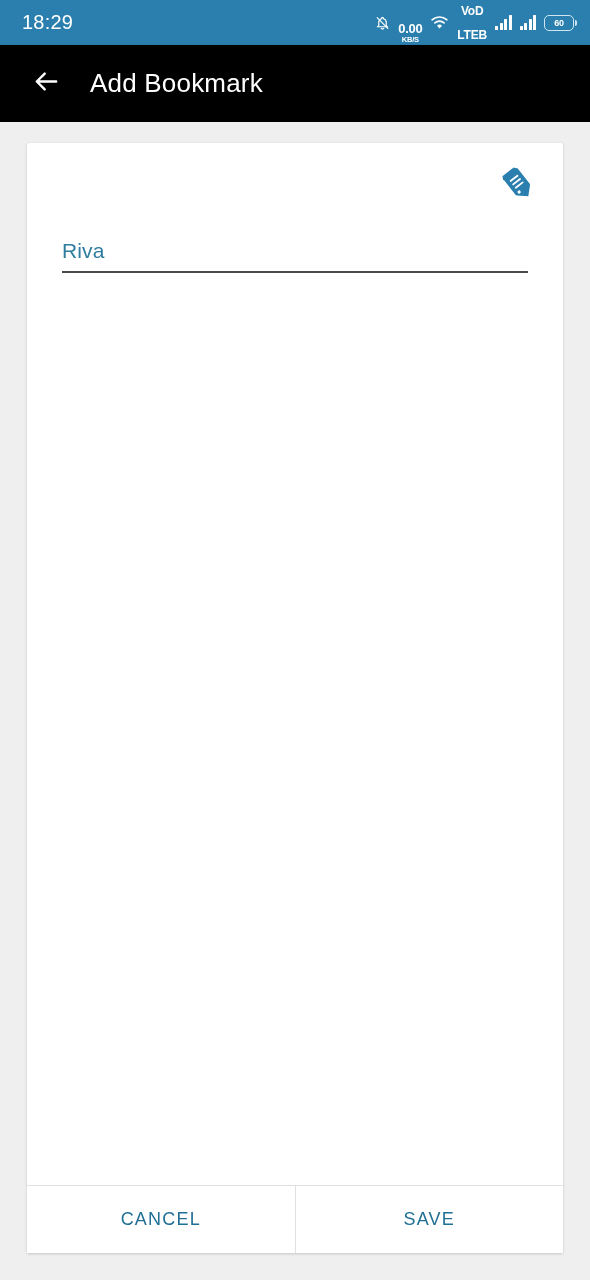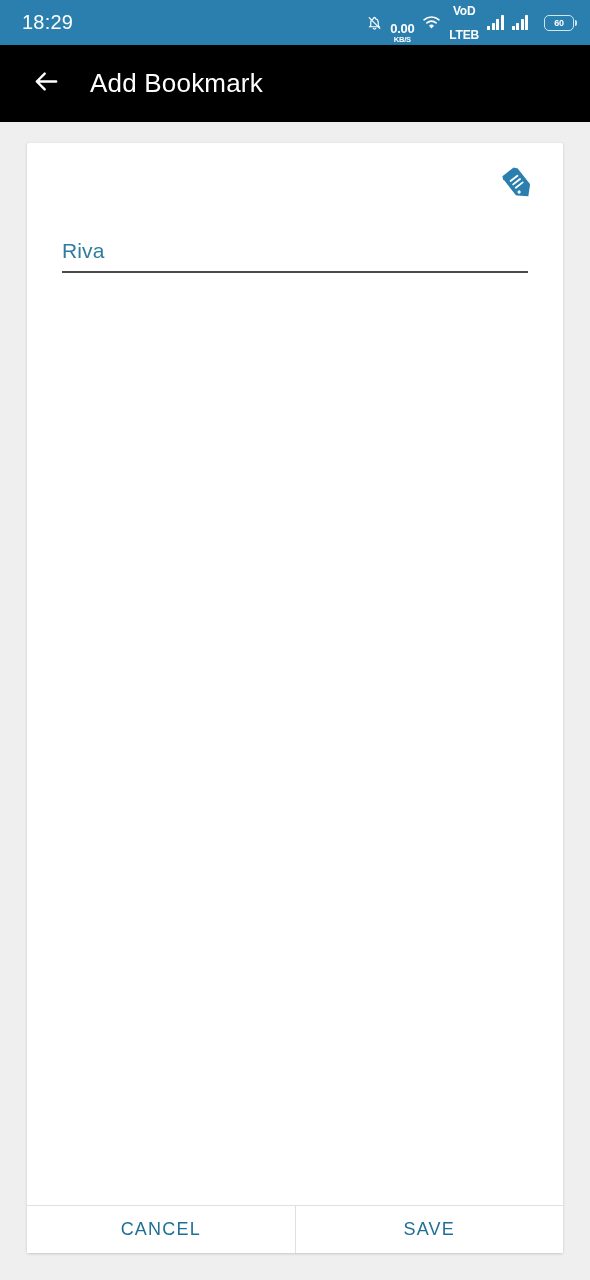--- a/index.html
+++ b/index.html
@@ -42,21 +42,21 @@
   .volte .b{ margin-top:12px; }
   .bars{ display:flex; align-items:flex-end; gap:1.5px; height:15px;}
   .bars i{ display:block; width:3px; background:#fff; border-radius:.5px;}
   .bars i:nth-child(1){height:4px;}
   .bars i:nth-child(2){height:7px;}
   .bars i:nth-child(3){height:11px;}
   .bars i:nth-child(4){height:15px;}
   .battery{
     position:relative; width:30px; height:16px;
     border:1.6px solid #cfe6f2; border-radius:5px;
-    display:flex; align-items:center; justify-content:center;margin-left:8px;
+    display:flex; align-items:center; justify-content:center;
   }
   .battery:after{
     content:""; position:absolute; right:-4px; top:4.5px;
     width:2.5px; height:6px; background:#cfe6f2; border-radius:0 2px 2px 0;
   }
   .battery .lvl{
     font-size:9px; font-weight:700; color:#ffffff; letter-spacing:-.3px;
   }
 
   
@@ -109,21 +109,21 @@
     font-family:"Liberation Sans", sans-serif;
     font-size:21px; color:#2e7c9e; padding:0 0 8px 0;
     letter-spacing:.1px;
   }
   .field-underline{
     width:100%; height:1.6px; background:#4a4a4a;
   }
 
   
   .card-actions{
-    height:48px; display:flex;
+    height:68px; display:flex;
     border-top:1.4px solid #e0e0e0;
   }
   .action-btn{
     flex:1; display:flex; align-items:center; justify-content:center;
     font-size:18px; letter-spacing:1.2px;
     color:#1f6f95; background:#ffffff;
     cursor:pointer; user-select:none;
   }
   .action-btn.left{ border-right:1.4px solid #e0e0e0; }
 </style>

